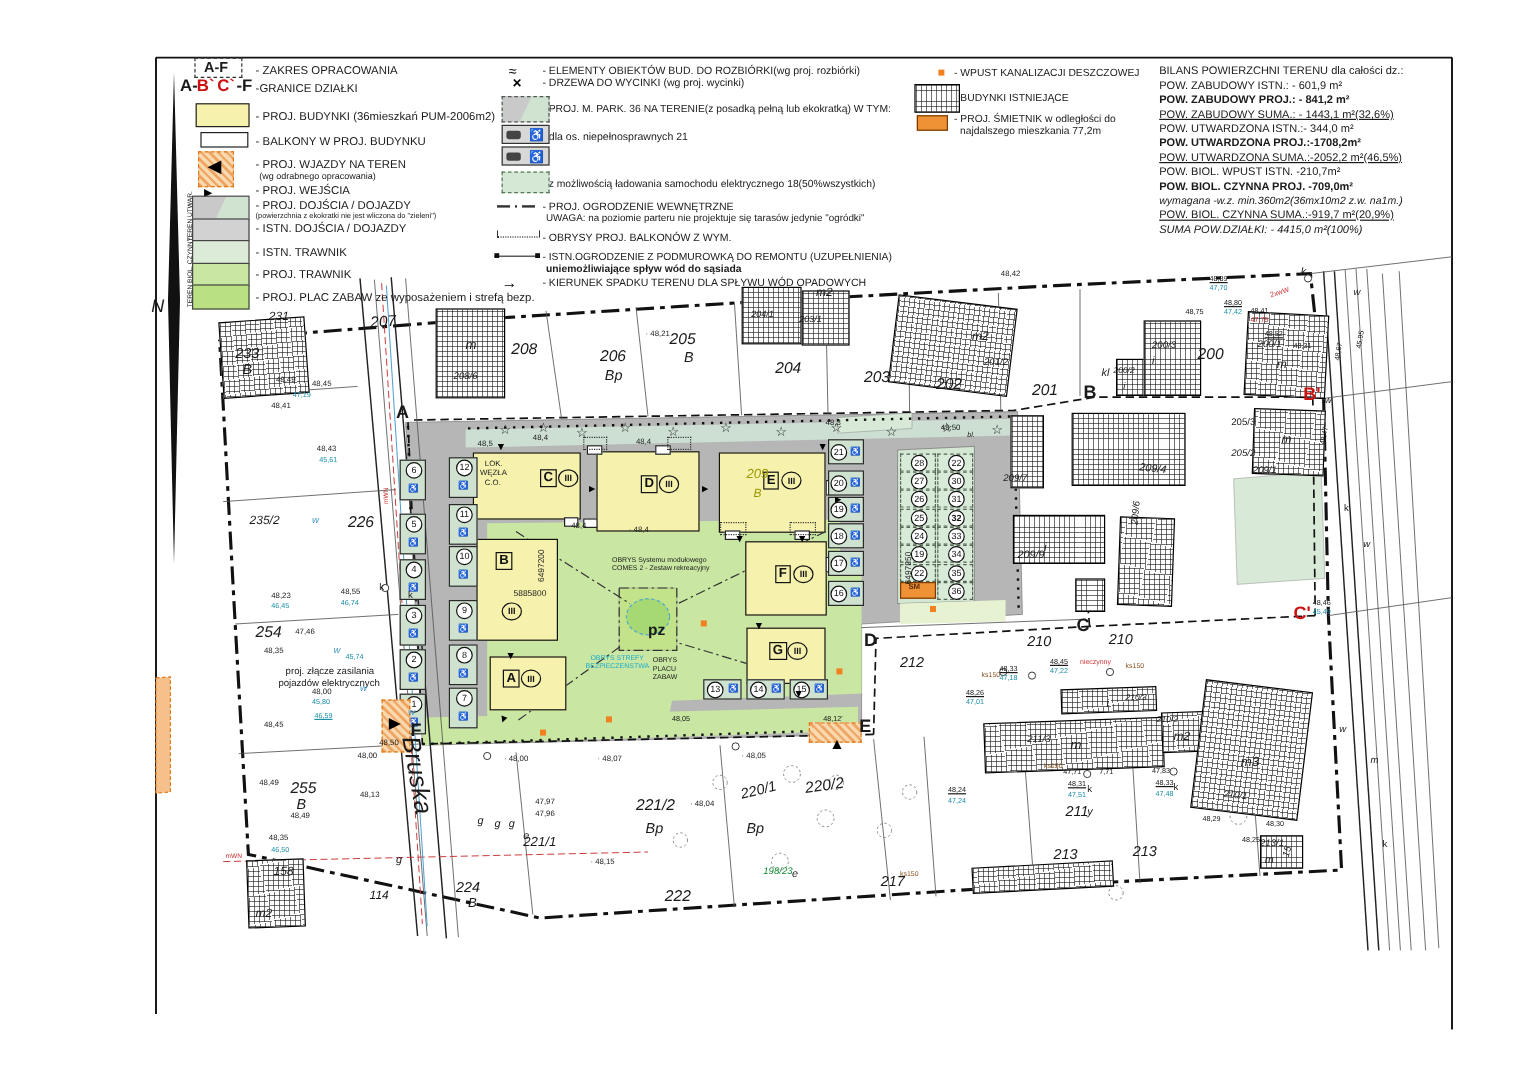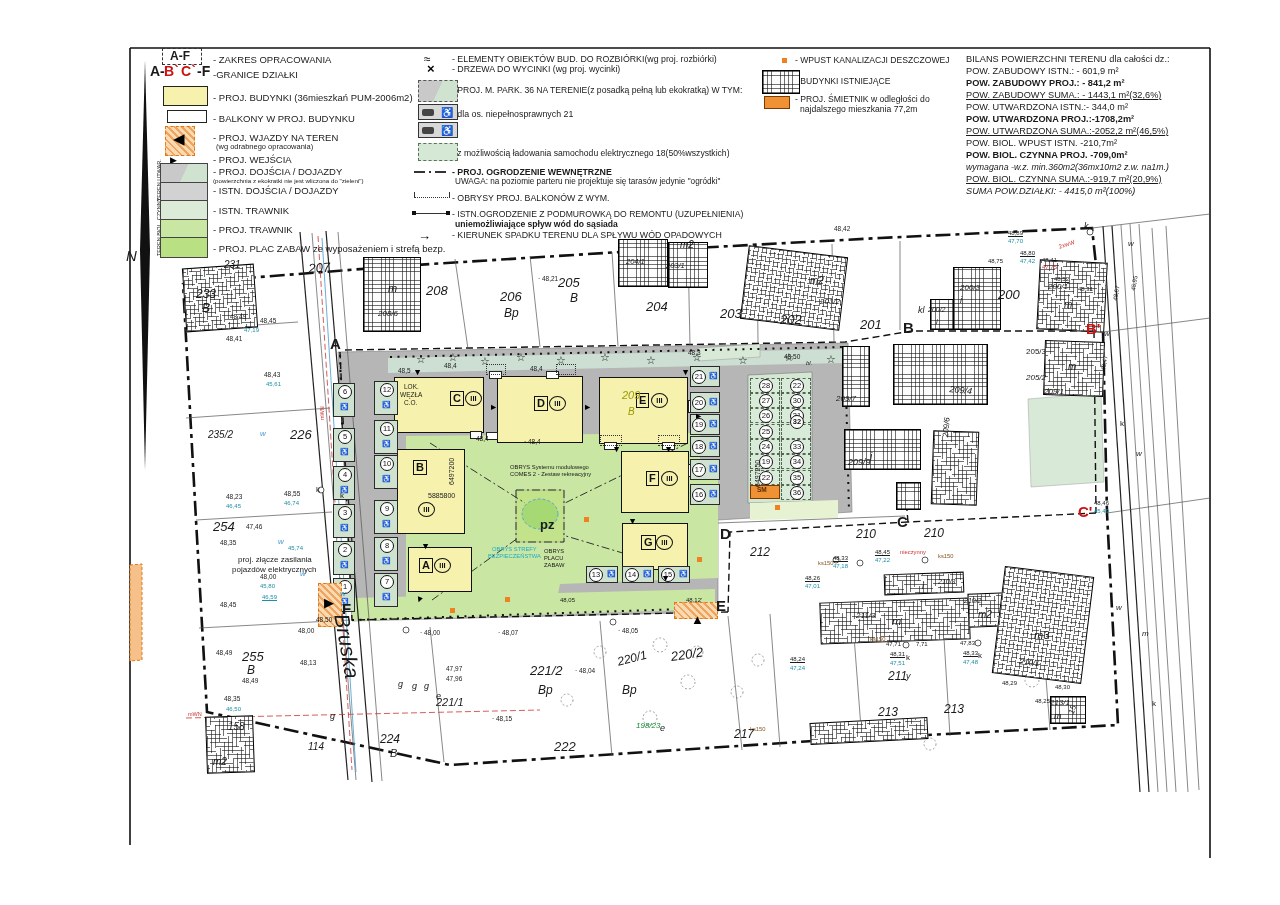--- a/index.html
+++ b/index.html
@@ -282,21 +282,21 @@
       <div class="snum" style="left: 759px; top: 394px;">27</div>
       <div class="gcell" style="left: 781px; top: 393px; width: 30px; height: 15px;"></div>
       <div class="snum" style="left: 790px; top: 394px;">30</div>
       <div class="gcell" style="left: 750px; top: 408px; width: 30px; height: 15px;"></div>
       <div class="snum" style="left: 759px; top: 409px;">26</div>
       <div class="gcell" style="left: 781px; top: 408px; width: 30px; height: 15px;"></div>
       <div class="snum" style="left: 790px; top: 409px;">31</div>
       <div class="gcell" style="left: 750px; top: 424px; width: 30px; height: 15px;"></div>
       <div class="snum" style="left: 759px; top: 425px;">25</div>
       <div class="gcell" style="left: 781px; top: 424px; width: 30px; height: 15px;"></div>
-      <div class="snum" style="left: 790px; top: 415px; font-weight: bold;">32</div>
+      <div class="snum" style="left: 790px; top: 425px; font-weight: bold;">32</div>
       <div class="gcell" style="left: 750px; top: 439px; width: 30px; height: 15px;"></div>
       <div class="snum" style="left: 759px; top: 440px;">24</div>
       <div class="gcell" style="left: 781px; top: 439px; width: 30px; height: 15px;"></div>
       <div class="snum" style="left: 790px; top: 440px;">33</div>
       <div class="gcell" style="left: 750px; top: 454px; width: 30px; height: 15px;"></div>
       <div class="snum" style="left: 759px; top: 455px;">19</div>
       <div class="gcell" style="left: 781px; top: 454px; width: 30px; height: 15px;"></div>
       <div class="snum" style="left: 790px; top: 455px;">34</div>
       <div class="gcell" style="left: 750px; top: 470px; width: 30px; height: 15px;"></div>
       <div class="snum" style="left: 759px; top: 471px;">22</div>
@@ -569,21 +569,21 @@
       <div class="mlbl" style="left: 157px; top: 201px; font-size: 5.5px; transform: rotate(-90deg);">TEREN UTWAR.</div>
       <div class="mlbl" style="left: 157px; top: 256px; font-size: 5.5px; transform: rotate(-90deg);">TEREN BIOL. CZYNNY</div>
       <div class="mlbl" style="left: 163px; top: 165px; font-size: 4.8px;">pełne</div>
       <div class="mlbl" style="left: 181px; top: 175px; font-size: 4.8px;">ekokrat</div>
       <div class="mlbl" style="left: 176px; top: 241px; font-size: 11px; font-weight: bold;">pz</div>
       <div class="mlbl" style="left: 452px; top: 55px; font-size: 8.8px;">- ELEMENTY OBIEKTÓW BUD. DO ROZBIÓRKI(wg proj. rozbiórki)</div>
       <div class="mlbl" style="left: 452px; top: 65px; font-size: 8.8px;">- DRZEWA DO WYCINKI (wg proj. wycinki)</div>
       <div class="mlbl" style="left: 452px; top: 86px; font-size: 8.6px;">- PROJ. M. PARK. 36 NA TERENIE(z posadką pełną lub ekokratką) W TYM:</div>
       <div class="mlbl" style="left: 452px; top: 110px; font-size: 8.8px;">- dla os. niepełnosprawnych 21</div>
       <div class="mlbl" style="left: 452px; top: 149px; font-size: 8.6px;">- z możliwością ładowania samochodu elektrycznego 18(50%wszystkich)</div>
-      <div class="mlbl" style="left: 452px; top: 168px; font-size: 8.8px; font-weight: bold;">- PROJ. OGRODZENIE WEWNĘTRZNE</div>
+      <div class="mlbl" style="left: 452px; top: 168px; font-size: 8.8px;">- PROJ. OGRODZENIE WEWNĘTRZNE</div>
       <div class="mlbl" style="left: 455px; top: 178px; font-size: 8.2px;">UWAGA: na poziomie parteru nie projektuje się tarasów jedynie "ogródki"</div>
       <div class="mlbl" style="left: 452px; top: 194px; font-size: 8.8px;">- OBRYSY PROJ. BALKONÓW Z WYM.</div>
       <div class="mlbl" style="left: 452px; top: 210px; font-size: 8.6px;">- ISTN.OGRODZENIE Z PODMUROWKĄ DO REMONTU (UZUPEŁNIENIA)</div>
       <div class="mlbl" style="left: 455px; top: 220px; font-size: 8.6px; font-weight: bold;">uniemożliwiające spływ wód do sąsiada</div>
       <div class="mlbl" style="left: 452px; top: 231px; font-size: 8.8px;">- KIERUNEK SPADKU TERENU DLA SPŁYWU WÓD OPADOWYCH</div>
       <div class="mlbl" style="left: 795px; top: 56px; font-size: 8.6px;">- WPUST KANALIZACJI DESZCZOWEJ</div>
       <div class="mlbl" style="left: 795px; top: 77px; font-size: 8.6px;">- BUDYNKI ISTNIEJĄCE</div>
       <div class="mlbl" style="left: 795px; top: 95px; font-size: 8.6px;">- PROJ. ŚMIETNIK w odległości do</div>
       <div class="mlbl" style="left: 800px; top: 105px; font-size: 8.6px;">najdalszego mieszkania 77,2m</div>
       <div class="mlbl" style="left: 770px; top: 98px; font-size: 7px; font-weight: bold; color: rgb(90, 45, 0);">SM</div>

